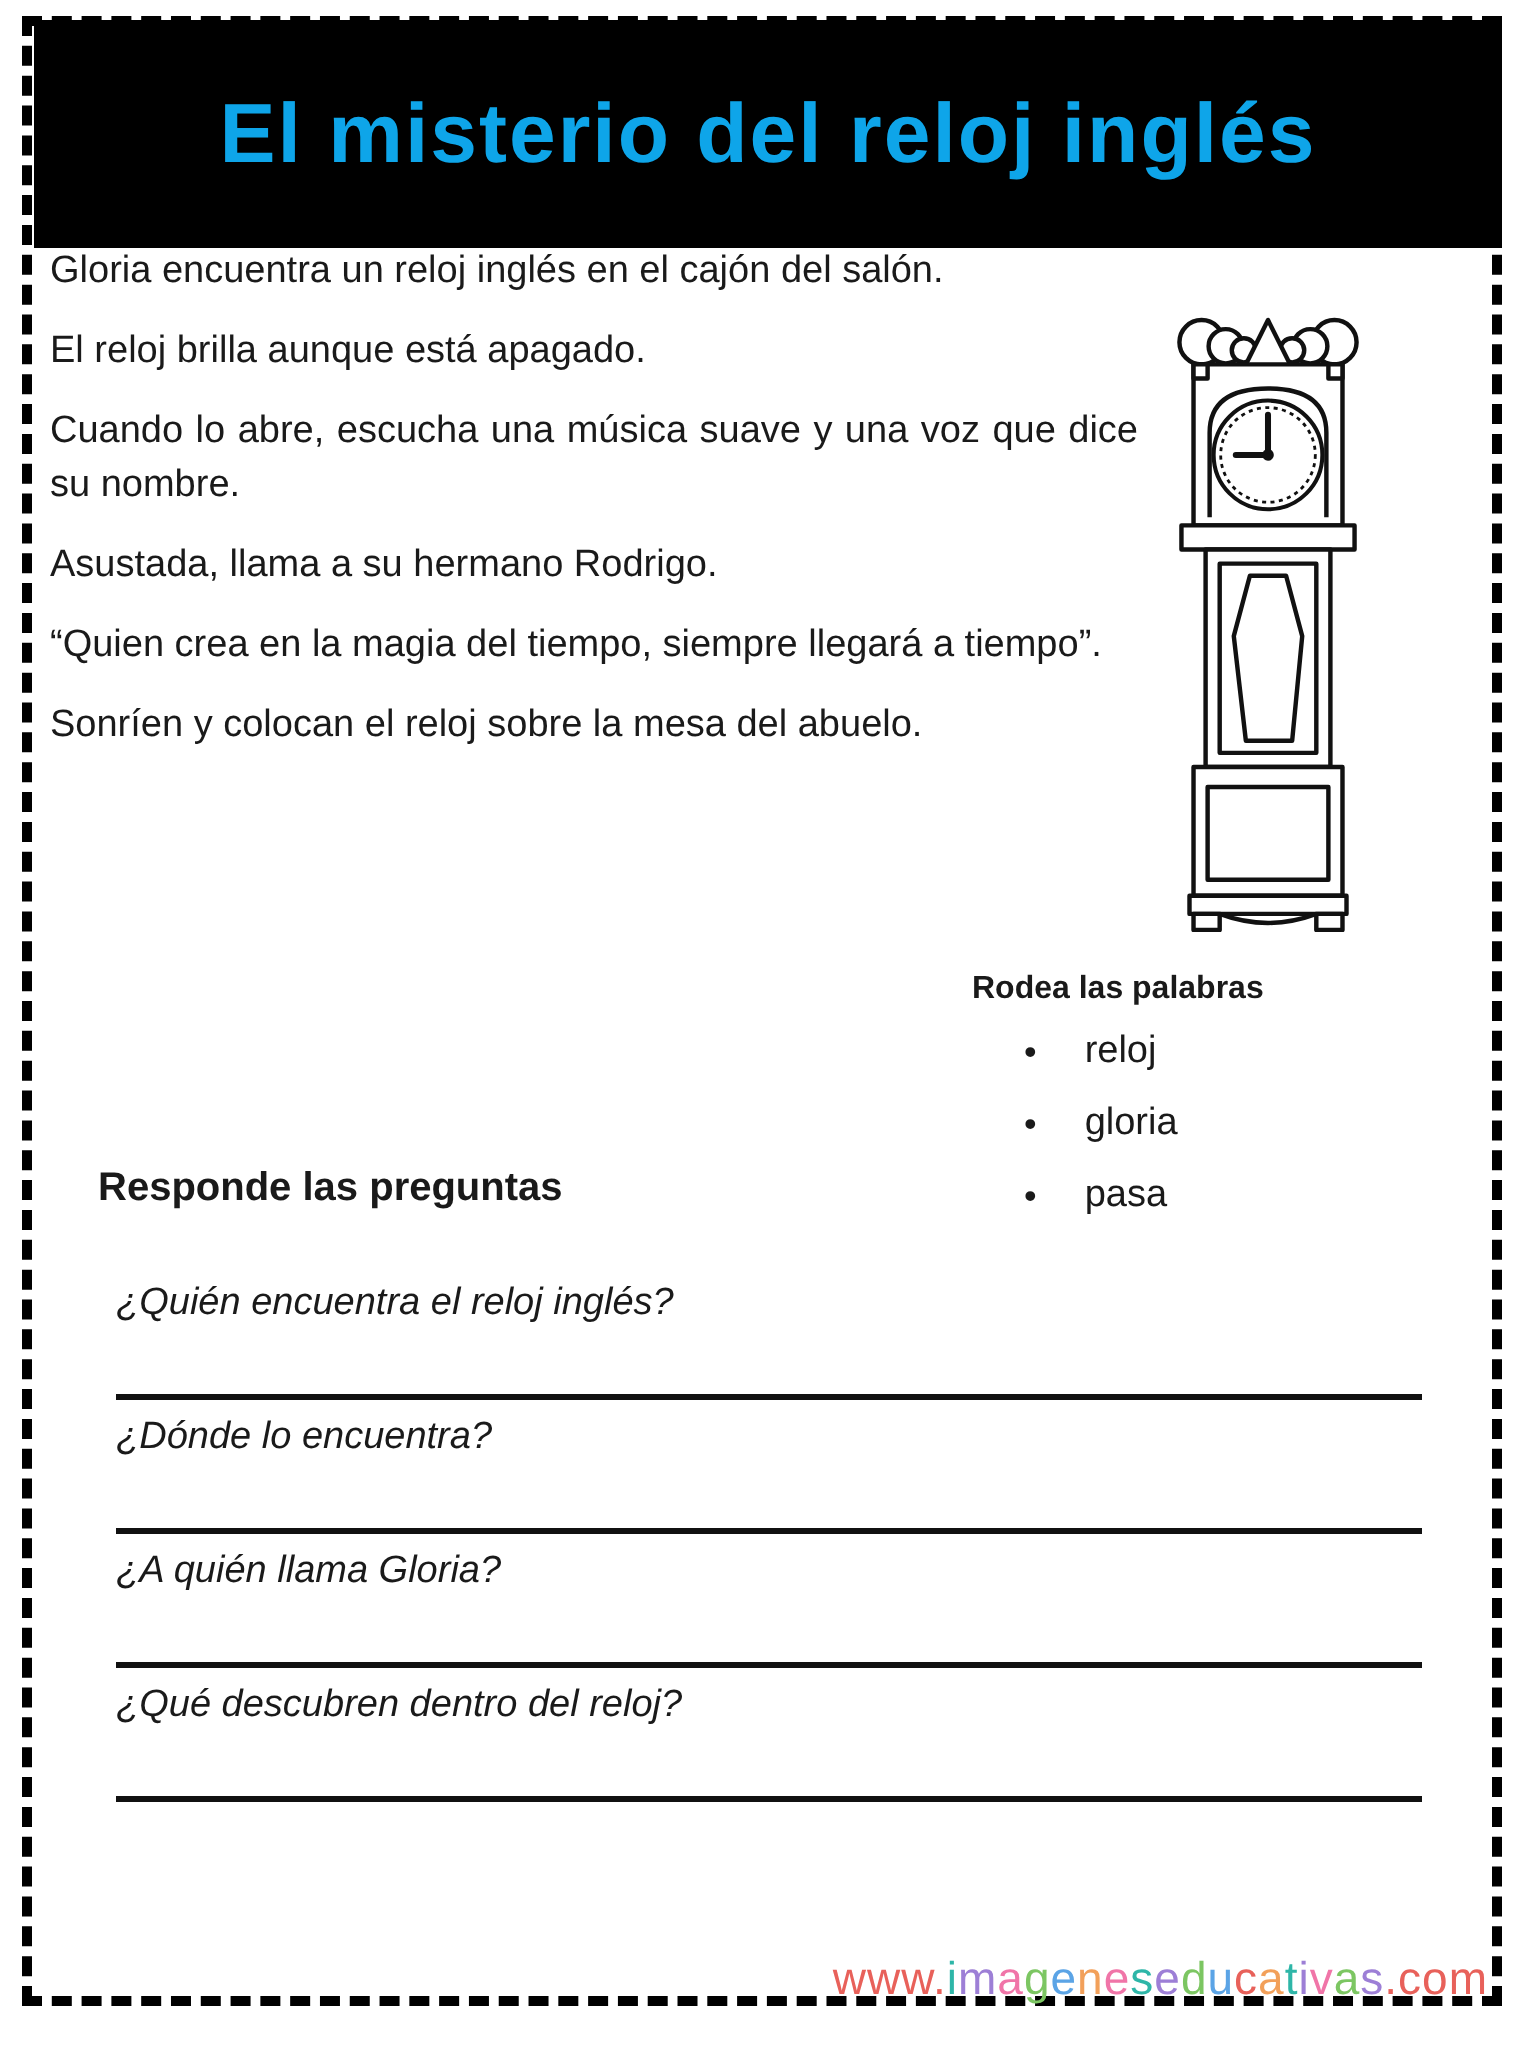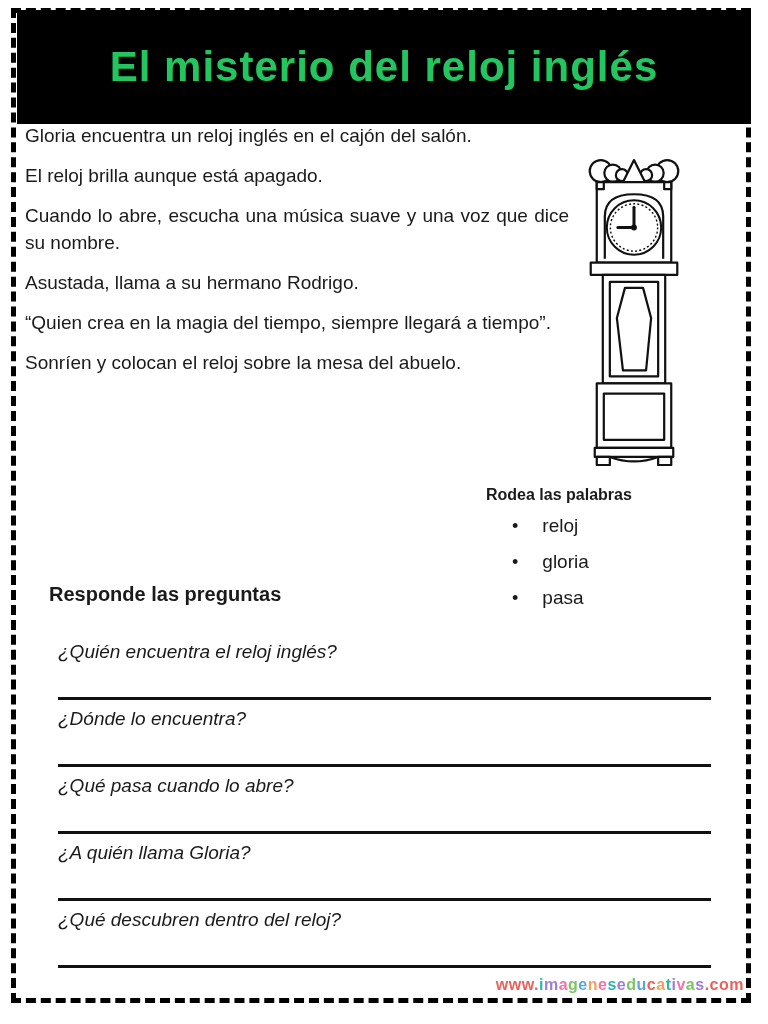--- a/index.html
+++ b/index.html
@@ -10,41 +10,41 @@
   }
   .page-border {
     position:absolute; left:11px; top:8px; width:740px; height:995px;
     border:5px dashed #000; box-sizing:border-box; pointer-events:none;
   }
   .header {
     position:absolute; left:17px; top:10px; width:734px; height:114px;
     background:#000000; display:flex; align-items:center; justify-content:center;
   }
   .page-title {
-    color:#22c55e; font-size:42px; font-weight:800; letter-spacing:1px;
+    color:#0ea5e9; font-size:42px; font-weight:800; letter-spacing:1px;
     white-space:nowrap;
   }
   .passage { position:absolute; left:25px; top:122px; width:544px; }
   .passage p {
     margin:0 0 13px 0; font-size:19px; line-height:27px;
     text-align:justify;
   }
   .clock-wrap { position:absolute; left:586px; top:154px; width:96px; height:312px; }
   .circle-words { position:absolute; left:486px; top:486px; }
   .cw-heading { font-size:16px; font-weight:bold; margin:0 0 9px 0; }
   .word-row { display:flex; align-items:center; margin:0 0 10px 0; padding-left:26px; font-size:19px; line-height:26px; }
   .word-row .bullet { margin-right:24px; font-size:18px; }
   .responde-heading { position:absolute; left:49px; top:583px; font-size:20px; font-weight:bold; }
   .questions { position:absolute; left:58px; top:641px; width:653px;font-style:italic; }
   .q-block { margin-bottom:8px; }
   .q-text { font-size:19px; line-height:22px; }
   .answer-line { margin-top:34px; border-top:3px solid #111111; height:0; }
   .footer {
     position:absolute; top:976px; right:24px;
-    font-size:16px; font-weight:bold; letter-spacing:0.5px; white-space:nowrap;
+    font-size:23px; font-weight:normal; letter-spacing:0.5px; white-space:nowrap;
   }
   .clock-svg { display:block; }
 </style>
 </head>
 <body>
 
 <div class="page-border"></div>
 
 <div class="header">
   <div class="page-title">El misterio del reloj inglés</div>
@@ -118,24 +118,20 @@
 <div class="questions">
   <div class="q-block">
     <div class="q-text">¿Quién encuentra el reloj inglés?</div>
     <div class="answer-line"></div>
   </div>
   <div class="q-block">
     <div class="q-text">¿Dónde lo encuentra?</div>
     <div class="answer-line"></div>
   </div>
   <div class="q-block">
-    <div class="q-text">¿Qué pasa cuando lo abre?</div>
-    <div class="answer-line"></div>
-  </div>
-  <div class="q-block">
     <div class="q-text">¿A quién llama Gloria?</div>
     <div class="answer-line"></div>
   </div>
   <div class="q-block">
     <div class="q-text">¿Qué descubren dentro del reloj?</div>
     <div class="answer-line"></div>
   </div>
 </div>
 
 <div class="footer"><span style="color: rgb(232, 97, 90);">w</span><span style="color: rgb(232, 97, 90);">w</span><span style="color: rgb(232, 97, 90);">w</span><span style="color: rgb(232, 97, 90);">.</span><span style="color: rgb(46, 182, 168);">i</span><span style="color: rgb(157, 127, 214);">m</span><span style="color: rgb(240, 117, 168);">a</span><span style="color: rgb(124, 198, 98);">g</span><span style="color: rgb(91, 164, 230);">e</span><span style="color: rgb(242, 160, 90);">n</span><span style="color: rgb(240, 117, 168);">e</span><span style="color: rgb(46, 182, 168);">s</span><span style="color: rgb(157, 127, 214);">e</span><span style="color: rgb(124, 198, 98);">d</span><span style="color: rgb(91, 164, 230);">u</span><span style="color: rgb(232, 97, 90);">c</span><span style="color: rgb(242, 160, 90);">a</span><span style="color: rgb(46, 182, 168);">t</span><span style="color: rgb(157, 127, 214);">i</span><span style="color: rgb(240, 117, 168);">v</span><span style="color: rgb(124, 198, 98);">a</span><span style="color: rgb(157, 127, 214);">s</span><span style="color: rgb(232, 97, 90);">.</span><span style="color: rgb(232, 97, 90);">c</span><span style="color: rgb(232, 97, 90);">o</span><span style="color: rgb(232, 97, 90);">m</span></div>

